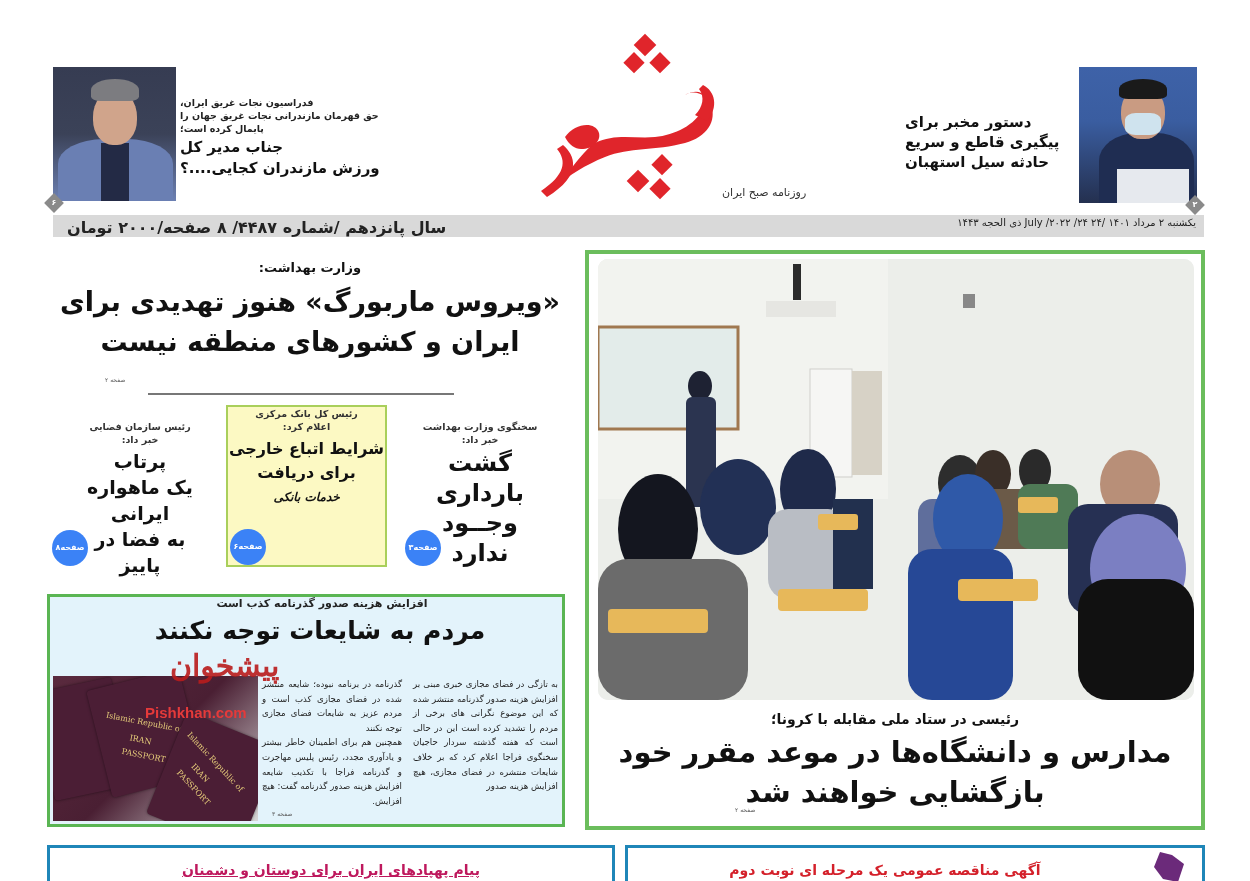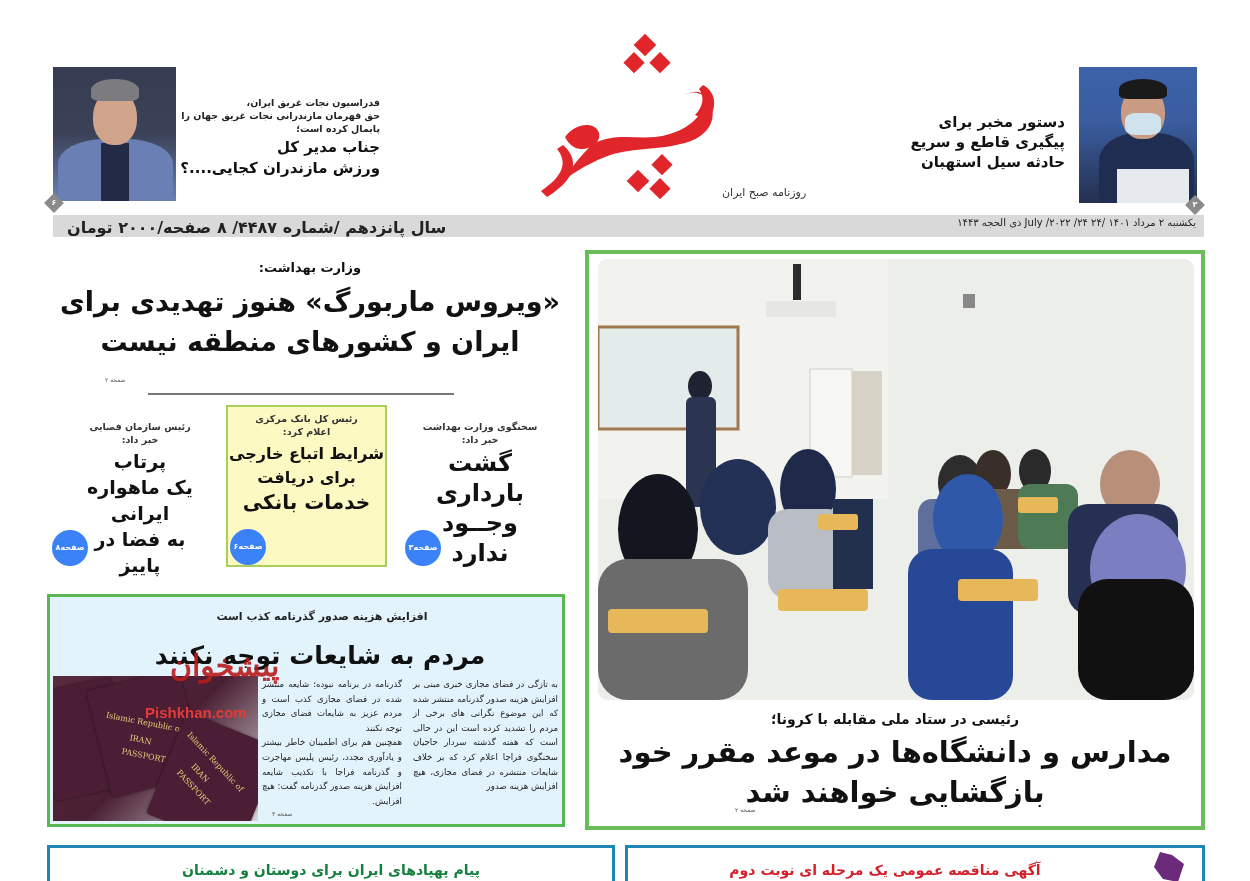--- a/index.html
+++ b/index.html
@@ -11,21 +11,21 @@
   .photo { background: #2d3a55; overflow: hidden; }
   .photo-right { left: 1079px; top: 67px; width: 118px; height: 136px; background: linear-gradient(180deg,#3e62a8 0%,#3a5da0 40%,#24304f 100%); }
   .photo-left { left: 53px; top: 67px; width: 123px; height: 134px; background: linear-gradient(180deg,#363c52 0%,#3b4258 50%,#6c80b2 100%); }
   .face { position: absolute; border-radius: 50% 50% 45% 45%; background: #c99b82; }
   .suit { position: absolute; bottom: 0; border-radius: 40% 40% 0 0; }
   .mask { position: absolute; background: #cfe3ee; border-radius: 30%; }
   .laptop { position: absolute; background: #e6e9ee; }
   .page-diamond { width: 14px; height: 14px; background: #8a8a8a; transform: rotate(45deg); }
   .page-diamond span { display: block; transform: rotate(-45deg); color: #fff; font-size: 8px; text-align: center; line-height: 14px; font-weight: bold; }
 
-  .teaser { text-align: right; font-family: "DejaVu Sans", sans-serif; }
+  .teaser { text-align: left; font-family: "DejaVu Sans", sans-serif; }
   .teaser-right { left: 905px; top: 112px; width: 160px; }
   .teaser-right .h { font-size: 15px; font-weight: bold; line-height: 20px; color: #111; }
   .teaser-left { left: 180px; top: 96px; width: 200px; }
   .teaser-left .k { font-size: 9.5px; line-height: 13px; color: #222; font-weight: bold; }
   .teaser-left .h { font-size: 15px; font-weight: bold; line-height: 20px; color: #111; margin-top: 2px; }
 
   .logo { left: 535px; top: 25px; width: 240px; height: 190px; }
   .logo-sub { left: 722px; top: 186px; font-size: 11px; color: #333; }
 
   .datebar { left: 53px; top: 215px; width: 1151px; height: 22px; background: #d9d9d9; }
@@ -142,43 +142,43 @@
 <div class="abs mini-col" style="left:400px;top:420px;width:160px;text-align:center;">
   <div class="k">سخنگوی وزارت بهداشت</div>
   <div class="k">خبر داد:</div>
   <div class="h" style="font-size:24px;line-height:30px;margin-top:2px;">گشت بارداری</div>
   <div class="h" style="font-size:24px;line-height:30px;">وجــود</div>
   <div class="h" style="font-size:24px;line-height:30px;">ندارد</div>
 </div>
 <div class="abs red-badge" style="left:405px;top:530px;">صفحه۳</div>
 
 <div class="abs yellow-box">
-  <div class="mini-col" style="padding-top:5px;">
+  <div class="mini-col" style="">
     <div class="k">رئیس کل بانک مرکزی</div>
     <div class="k">اعلام کرد:</div>
     <div class="h" style="font-size:16px;line-height:24px;margin-top:4px;text-align:center;">شرایط اتباع خارجی</div>
     <div class="h" style="font-size:16px;line-height:24px;">برای دریافت</div>
-    <div class="h" style="font-size:20px;line-height:24px;">خدمات بانکی</div>
+    <div class="h" style="font-size:12px;line-height:24px;font-style:italic;">خدمات بانکی</div>
   </div>
 </div>
 <div class="abs red-badge" style="left:230px;top:529px;">صفحه۶</div>
 
 <div class="abs mini-col" style="left:60px;top:420px;width:160px;">
   <div class="k">رئیس سازمان فضایی</div>
   <div class="k">خبر داد:</div>
   <div class="h" style="font-size:19px;line-height:26px;margin-top:2px;">پرتاب</div>
   <div class="h" style="font-size:19px;line-height:26px;">یک ماهواره ایرانی</div>
   <div class="h" style="font-size:19px;line-height:26px;">به فضا در</div>
   <div class="h" style="font-size:19px;line-height:26px;">پاییز</div>
 </div>
 <div class="abs red-badge" style="left:52px;top:530px;">صفحه۸</div>
 
 <div class="abs pp-box">
-  <div class="pp-kicker" style="margin-top:13px;padding-left:32px;">افزایش هزینه صدور گذرنامه کذب است</div>
-  <div class="pp-head" style="margin-top:18px;padding-left:28px;">مردم به شایعات توجه نکنند</div>
+  <div class="pp-kicker" style="padding-left:32px;">افزایش هزینه صدور گذرنامه کذب است</div>
+  <div class="pp-head" style="margin-top:6px;padding-left:28px;">مردم به شایعات توجه نکنند</div>
 </div>
 <div class="abs body-text" style="left:413px;top:677px;width:145px;">به تازگی در فضای مجازی خبری مبنی بر افزایش هزینه صدور گذرنامه منتشر شده که این موضوع نگرانی های برخی از مردم را تشدید کرده است این در حالی است که هفته گذشته سردار حاجیان سخنگوی فراجا اعلام کرد که بر خلاف شایعات منتشره در فضای مجازی، هیچ افزایش هزینه صدور</div>
 <div class="abs" style="left:262px;top:677px;width:140px;">
   <div class="body-text">گذرنامه در برنامه نبوده؛ شایعه منتشر شده در فضای مجازی کذب است و مردم عزیز به شایعات فضای مجازی توجه نکنند</div>
   <div class="body-text">همچنین هم برای اطمینان خاطر بیشتر و یادآوری مجدد، رئیس پلیس مهاجرت و گذرنامه فراجا با تکذیب شایعه افزایش هزینه صدور گذرنامه گفت: هیچ افزایش.</div>
 </div>
 <div class="abs pgref" style="left:272px;top:810px;">صفحه ۳</div>
 
 <div class="abs pp-img">
   <div class="passport" style="left:-10px;top:8px;width:80px;height:110px;transform:rotate(-12deg);"></div>
@@ -238,18 +238,18 @@
   </svg>
 </div>
 <div class="abs feat-kicker">رئیسی در ستاد ملی مقابله با کرونا؛</div>
 <div class="abs feat-head">
   <div>مدارس و دانشگاه‌ها در موعد مقرر خود</div>
   <div>بازگشایی خواهند شد</div>
 </div>
 <div class="abs pgref" style="left:735px;top:806px;">صفحه ۲</div>
 
 <div class="abs bottom-box bb-left">
-  <div class="bb-text" style="color:#15803d;">پیام پهپادهای ایران برای دوستان و دشمنان</div>
+  <div class="bb-text" style="color:#be185d;text-decoration:underline;">پیام پهپادهای ایران برای دوستان و دشمنان</div>
 </div>
 <div class="abs bottom-box bb-right">
   <div class="bb-text" style="color:#d4202a;right:60px;width:auto;left:0;">آگهی مناقصه عمومی یک مرحله ای نوبت دوم</div>
   <div class="abs" style="right:18px;top:4px;width:30px;height:30px;background:#6b2a7a;clip-path:polygon(20% 0,60% 10%,100% 40%,80% 100%,30% 90%,0 50%);"></div>
 </div>
 
 </body></html>

